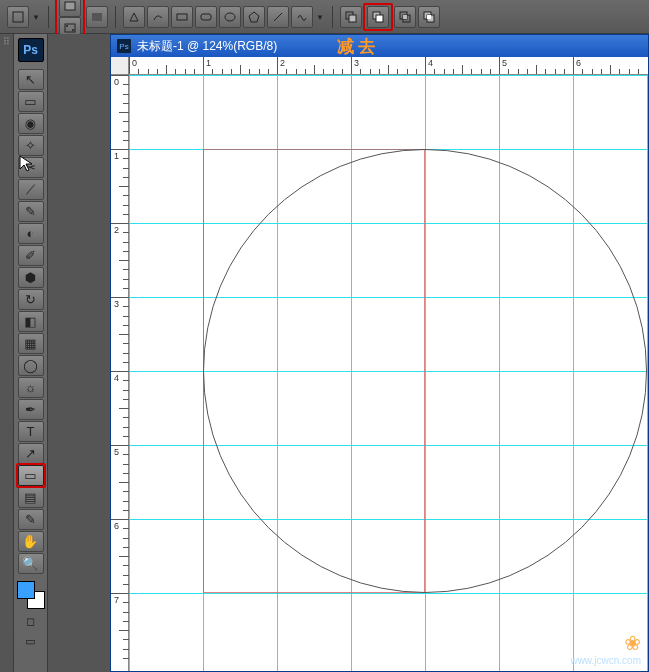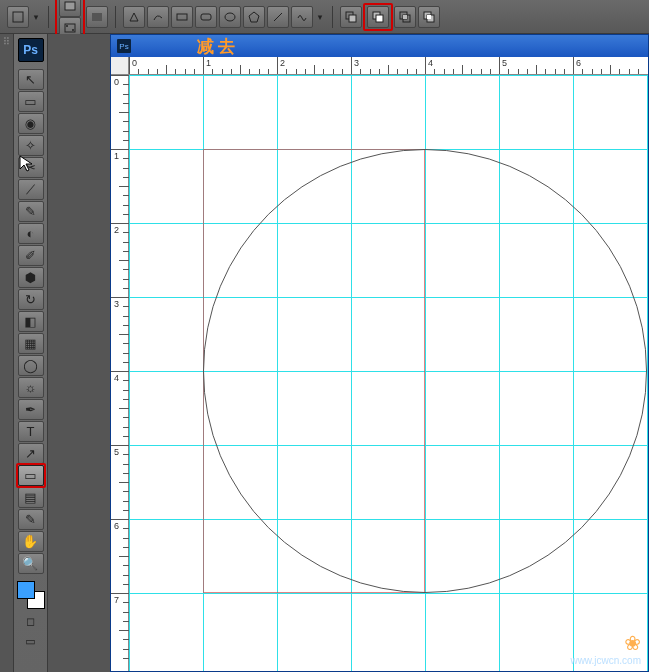--- a/index.html
+++ b/index.html
@@ -192,20 +192,21 @@
     </div>
     <div class="tiny">◻</div>
     <div class="tiny">▭</div>
   </div>
 
   <div class="gap"></div>
 
   <div class="docwin">
     <div class="titlebar">
       <div class="ico">Ps</div>
+      <span>未标题-1 @ 124%(RGB/8)</span>
       <span class="anno">减去</span>
     </div>
     <div class="docbody">
       <div class="ruler-corner"></div>
       <div class="ruler-h" id="ruler-h">
           <div class="tick" style="left: 0px;"></div>
           <div class="lbl" style="left: 3px;">0</div>
           <div class="tick" style="left: 9.25px; height: 6px; top: 12px;"></div>
           <div class="tick" style="left: 18.5px; height: 6px; top: 12px;"></div>
           <div class="tick" style="left: 27.75px; height: 6px; top: 12px;"></div>

